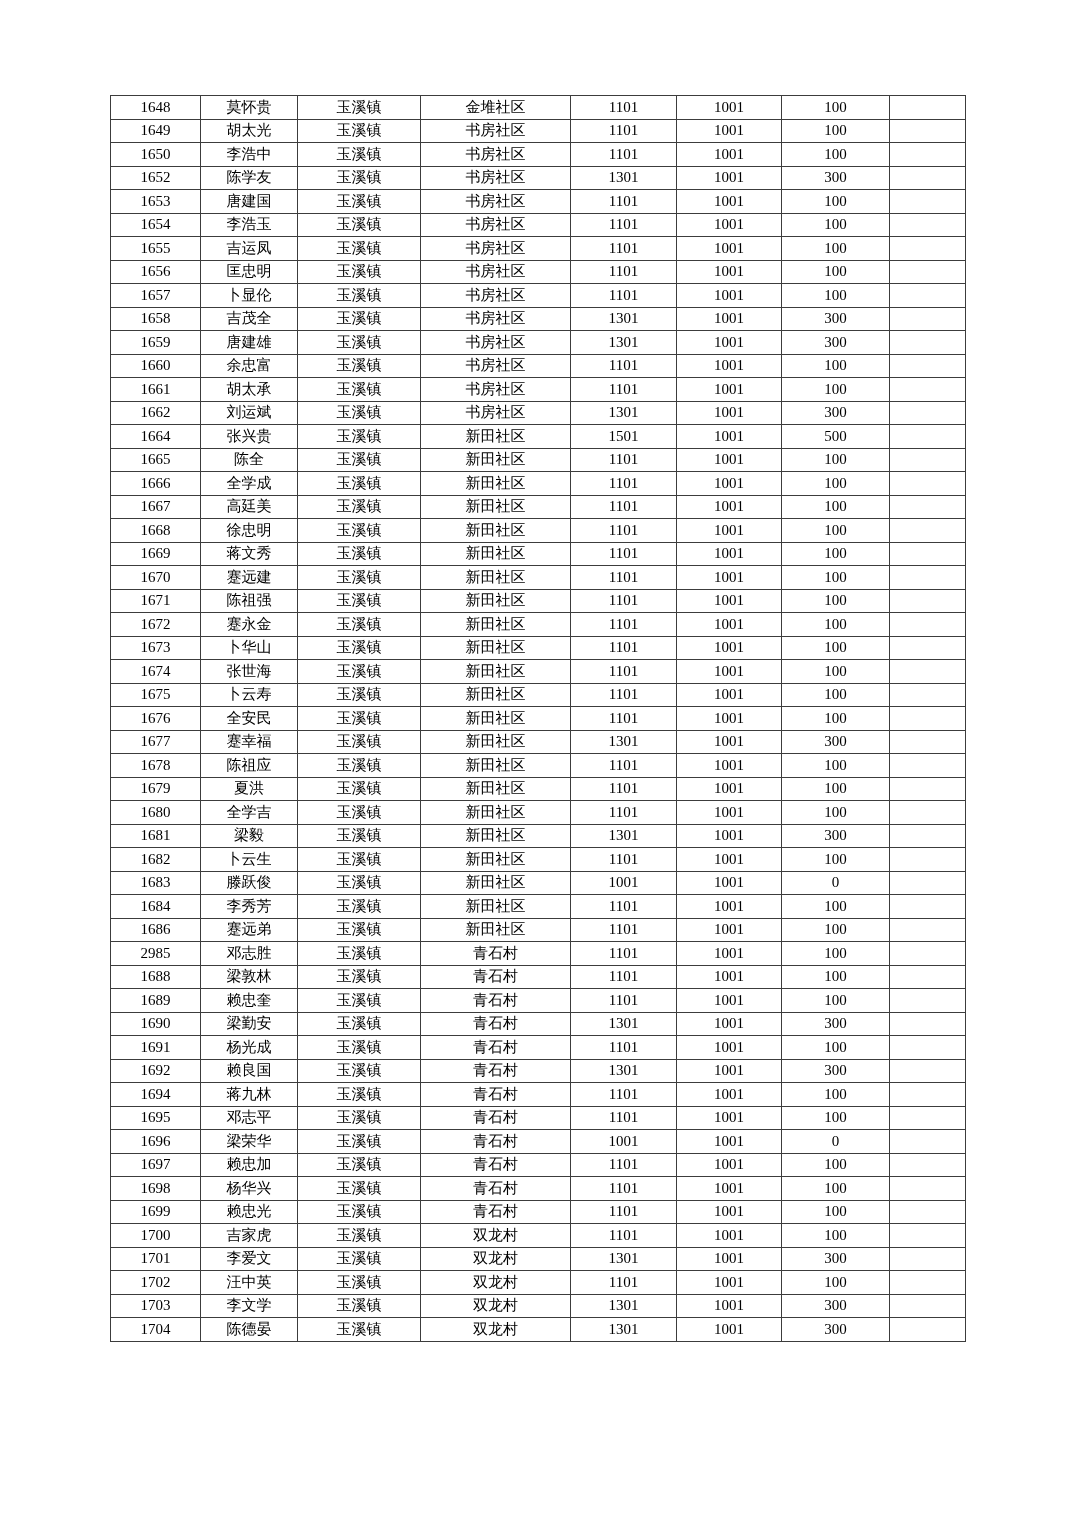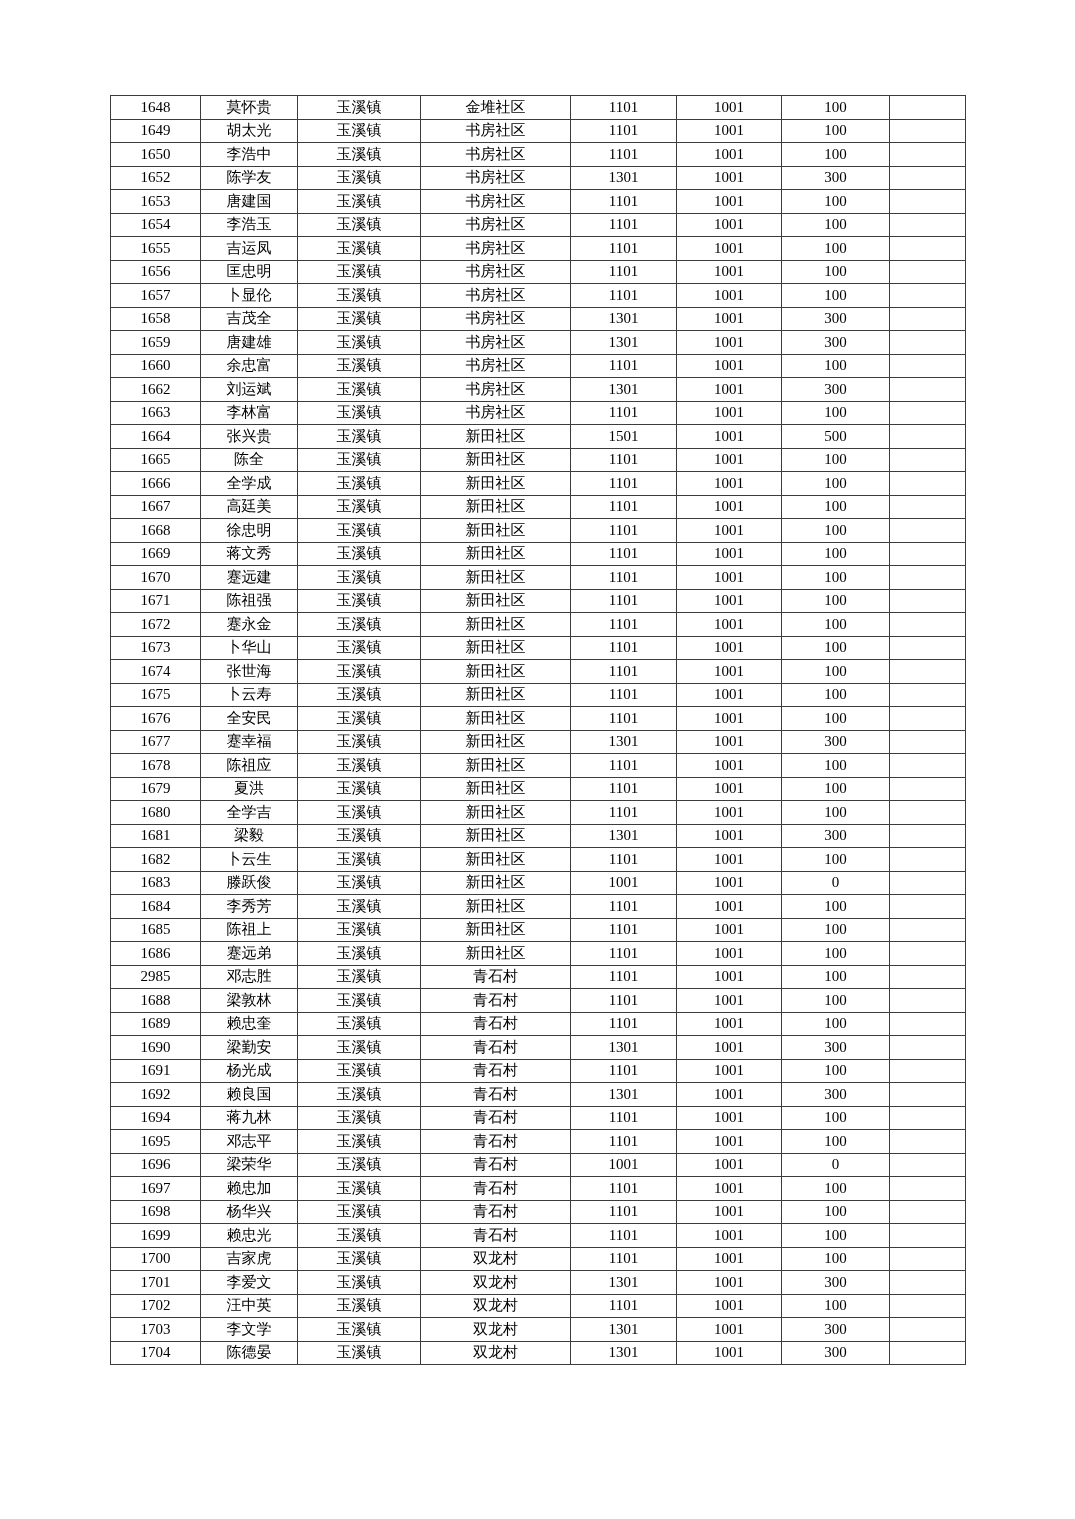--- a/index.html
+++ b/index.html
@@ -169,40 +169,40 @@
           <td class="num">1660</td>
           <td>余忠富</td>
           <td>玉溪镇</td>
           <td>书房社区</td>
           <td class="num">1101</td>
           <td class="num">1001</td>
           <td class="num">100</td>
           <td class="num"></td>
         </tr>
         <tr>
+          <td class="num">1661</td>
+          <td>胡太承</td>
+          <td>玉溪镇</td>
+          <td>书房社区</td>
+          <td class="num">1101</td>
+          <td class="num">1001</td>
+          <td class="num">100</td>
+          <td class="num"></td>
+        </tr>
+        <tr>
           <td class="num">1662</td>
           <td>刘运斌</td>
           <td>玉溪镇</td>
           <td>书房社区</td>
           <td class="num">1301</td>
           <td class="num">1001</td>
           <td class="num">300</td>
           <td class="num"></td>
         </tr>
         <tr>
-          <td class="num">1663</td>
-          <td>李林富</td>
-          <td>玉溪镇</td>
-          <td>书房社区</td>
-          <td class="num">1101</td>
-          <td class="num">1001</td>
-          <td class="num">100</td>
-          <td class="num"></td>
-        </tr>
-        <tr>
           <td class="num">1664</td>
           <td>张兴贵</td>
           <td>玉溪镇</td>
           <td>新田社区</td>
           <td class="num">1501</td>
           <td class="num">1001</td>
           <td class="num">500</td>
           <td class="num"></td>
         </tr>
         <tr>
@@ -391,30 +391,20 @@
           <td>玉溪镇</td>
           <td>新田社区</td>
           <td class="num">1001</td>
           <td class="num">1001</td>
           <td class="num">0</td>
           <td class="num"></td>
         </tr>
         <tr>
           <td class="num">1684</td>
           <td>李秀芳</td>
-          <td>玉溪镇</td>
-          <td>新田社区</td>
-          <td class="num">1101</td>
-          <td class="num">1001</td>
-          <td class="num">100</td>
-          <td class="num"></td>
-        </tr>
-        <tr>
-          <td class="num">1685</td>
-          <td>陈祖上</td>
           <td>玉溪镇</td>
           <td>新田社区</td>
           <td class="num">1101</td>
           <td class="num">1001</td>
           <td class="num">100</td>
           <td class="num"></td>
         </tr>
         <tr>
           <td class="num">1686</td>
           <td>蹇远弟</td>

